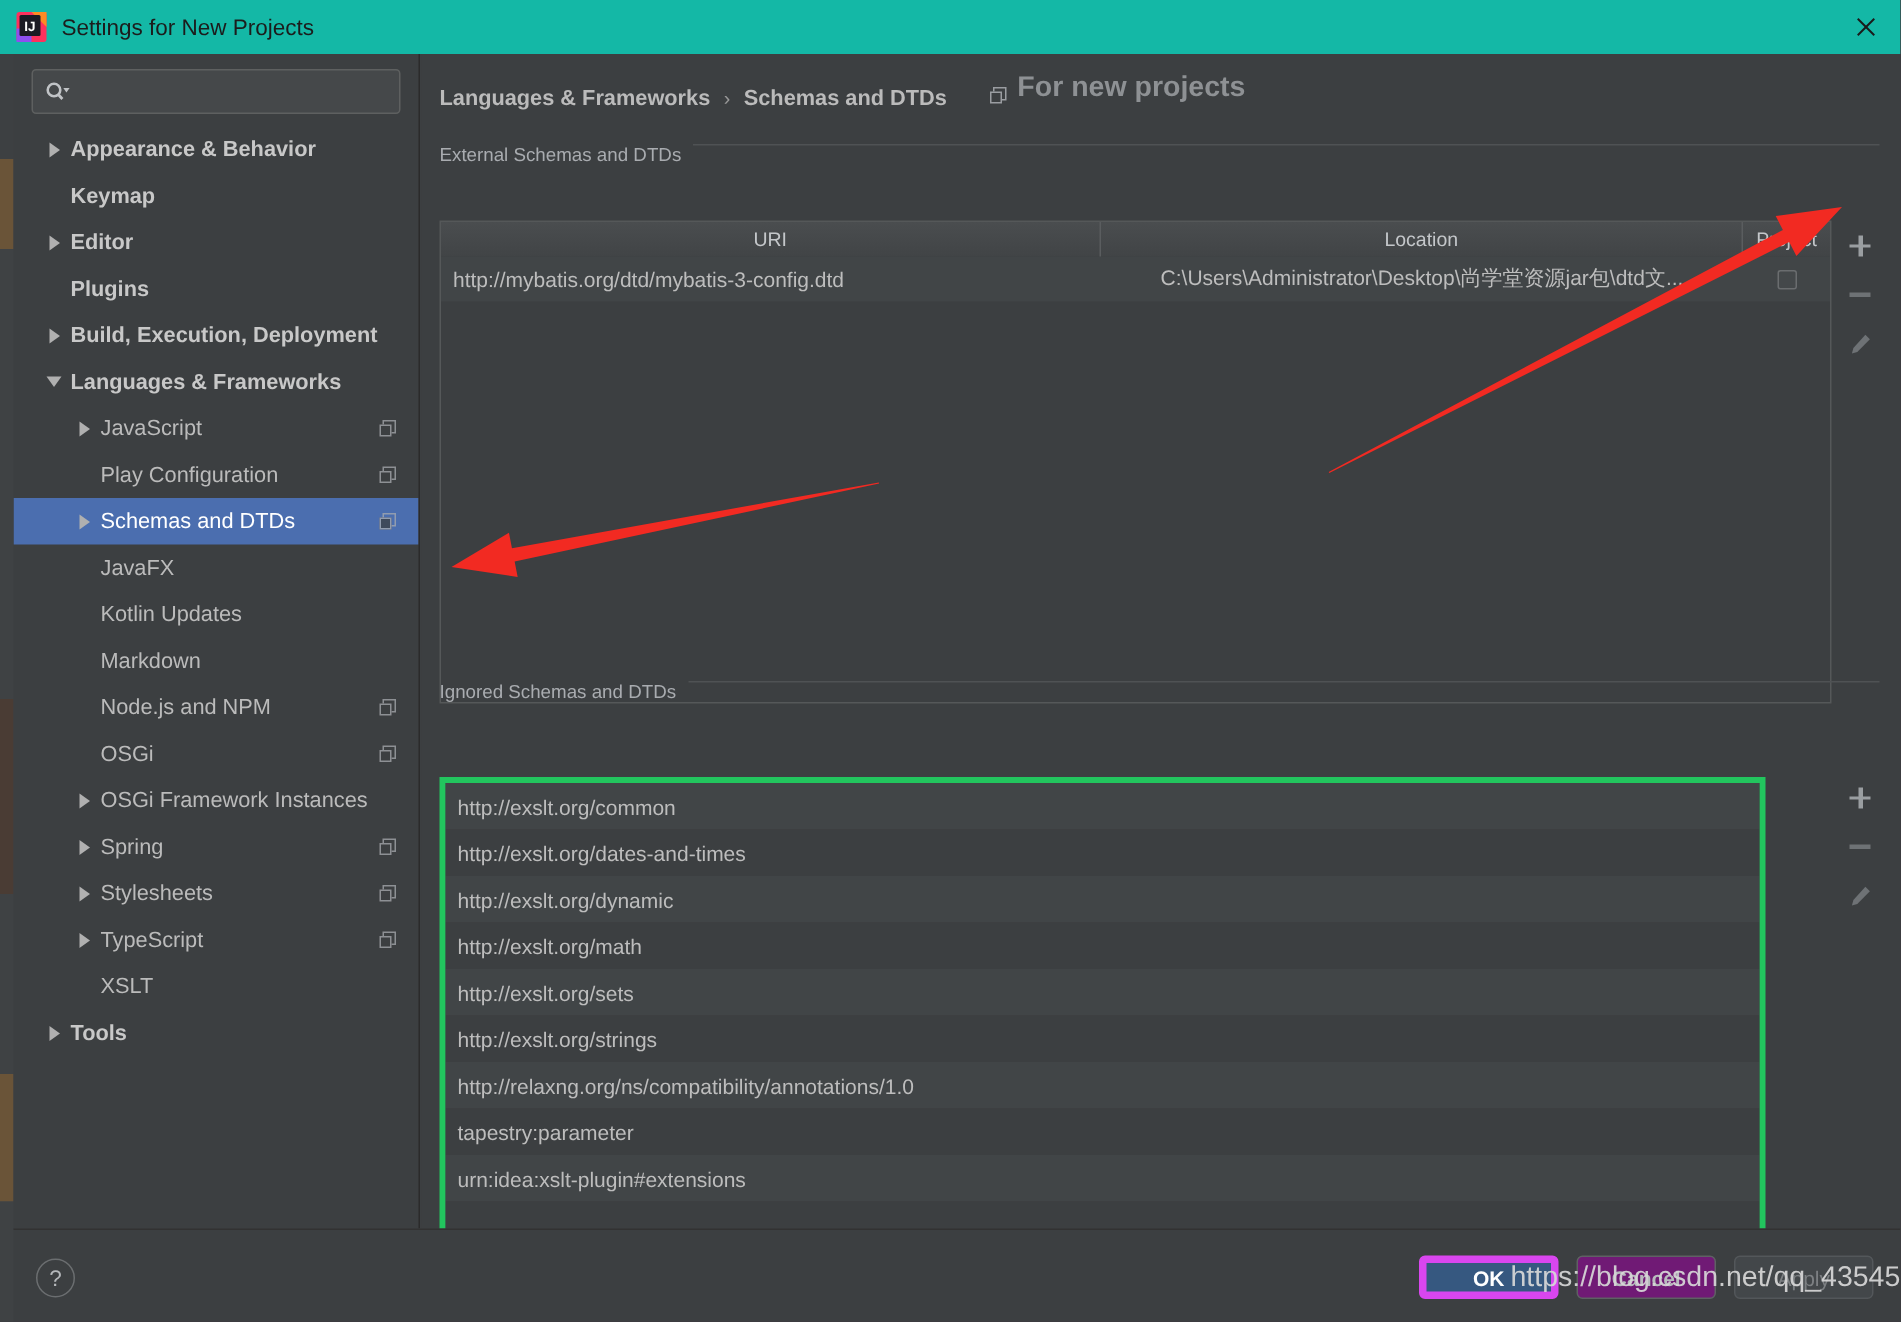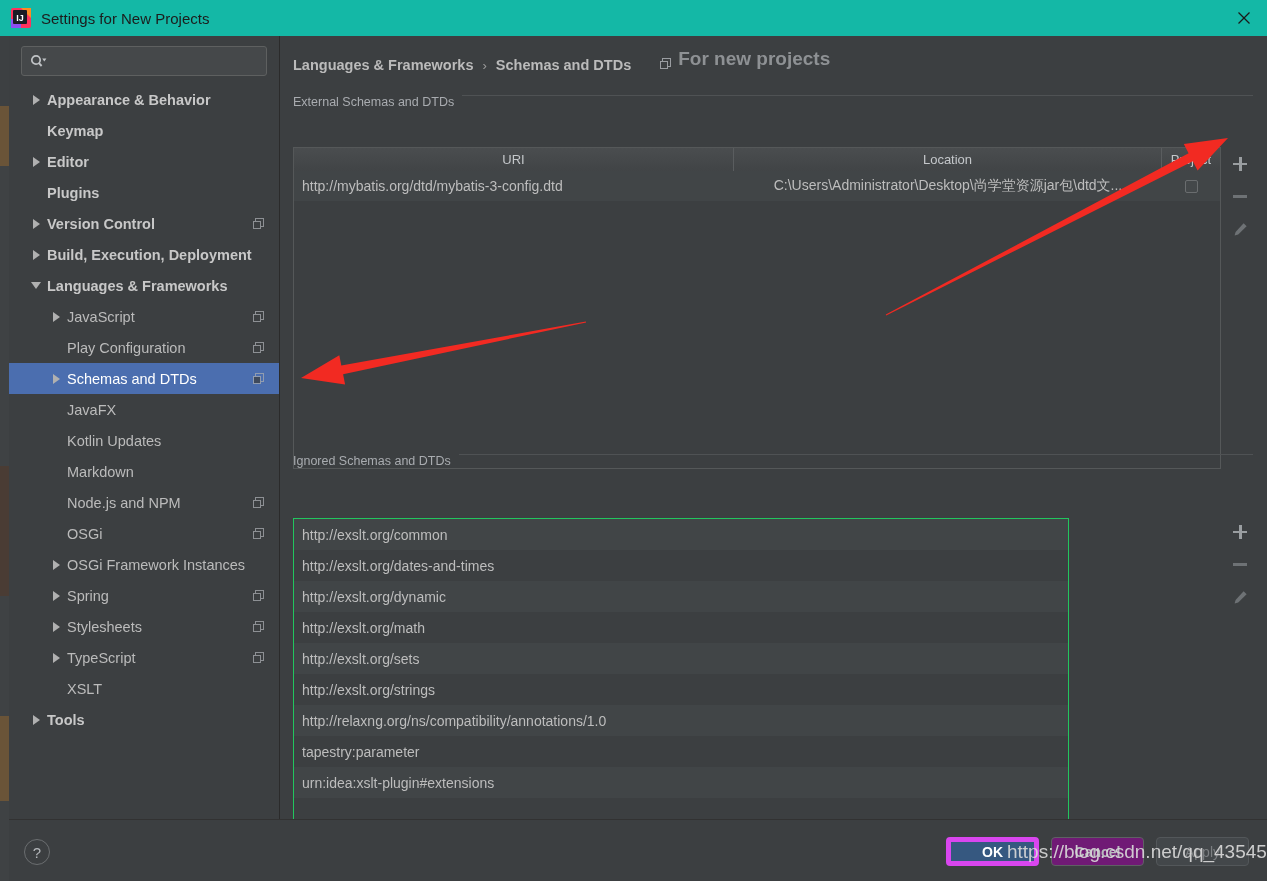--- a/index.html
+++ b/index.html
@@ -138,22 +138,22 @@
   .tbtn { width: 28px; height: 33px; display: flex; align-items: center; justify-content: center; }
   .ic-plus { position: relative; width: 14px; height: 14px; }
   .ic-plus:before, .ic-plus:after { content: ""; position: absolute; background: #9a9ea1; }
   .ic-plus:before { left: 0; top: 6px; width: 14px; height: 2.5px; }
   .ic-plus:after { left: 6px; top: 0; width: 2.5px; height: 14px; }
   .ic-minus { width: 14px; height: 2.5px; background: #6e7275; }
   .ic-pencil { position: relative; width: 15px; height: 15px; }
 
   
   .ign-wrap {
-    position: absolute; left: 12px; top: 482px; width: 776px; height: 311px;
-    border: 1px solid #22c55e; background: #3c3f41; overflow: hidden;
+    position: absolute; left: 12px; top: 482px; width: 884px; height: 311px;
+    border: 4px solid #22c55e; background: #3c3f41; overflow: hidden;
   }
   .ign-row {
     height: 31px; display: flex; align-items: center; padding-left: 8px;
     font-size: 14px; color: #bdbdbd; white-space: nowrap;
   }
   .ign-row.odd { background: #414547; }
   .ign-row.even { background: #3c3f41; }
 
   
   .bottombar {
@@ -248,30 +248,20 @@
           <span>Editor</span>
         </div>
         <div class="tree-item bold" style="padding-left: 20px;">
           <span class="tw"></span>
           <span>Plugins</span>
         </div>
         <div class="tree-item bold" style="padding-left: 20px;">
           <span class="tw">
             <span class="arrow-r"></span>
           </span>
-          <span>Version Control</span>
-          <span class="copy-badge">
-            <span class="a"></span>
-            <span class="b"></span>
-          </span>
-        </div>
-        <div class="tree-item bold" style="padding-left: 20px;">
-          <span class="tw">
-            <span class="arrow-r"></span>
-          </span>
           <span>Build, Execution, Deployment</span>
         </div>
         <div class="tree-item bold" style="padding-left: 20px;">
           <span class="tw">
             <span class="arrow-d"></span>
           </span>
           <span>Languages &amp; Frameworks</span>
         </div>
         <div class="tree-item" style="padding-left: 40px;">
           <span class="tw">

